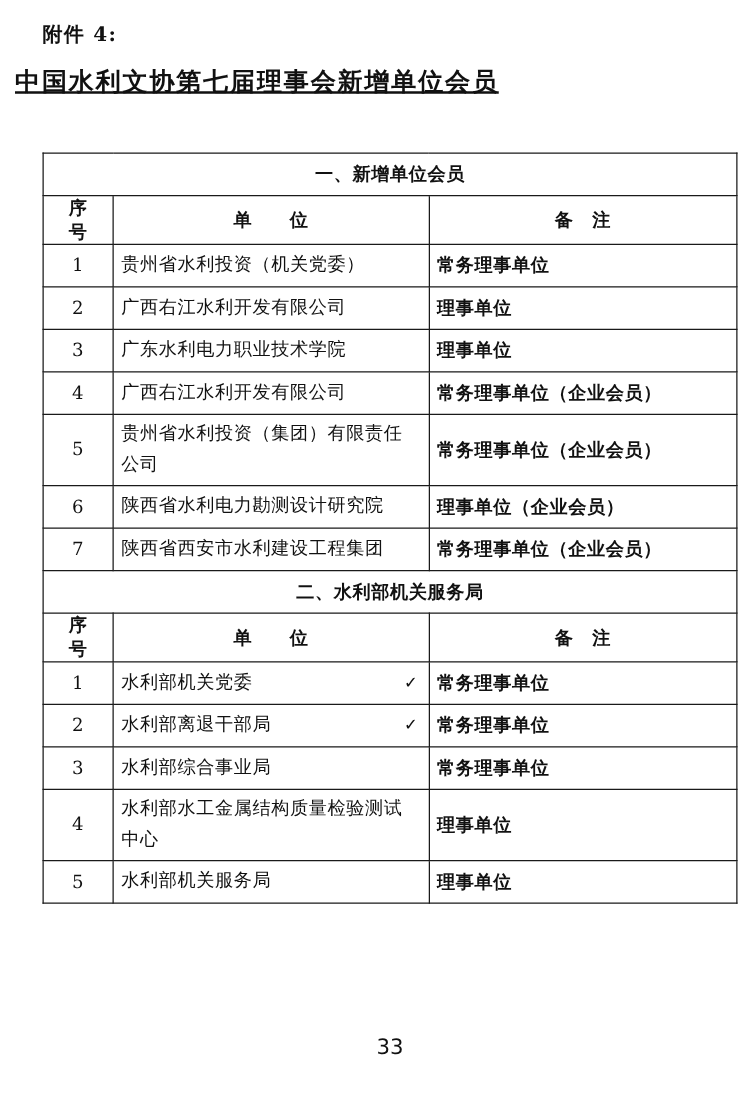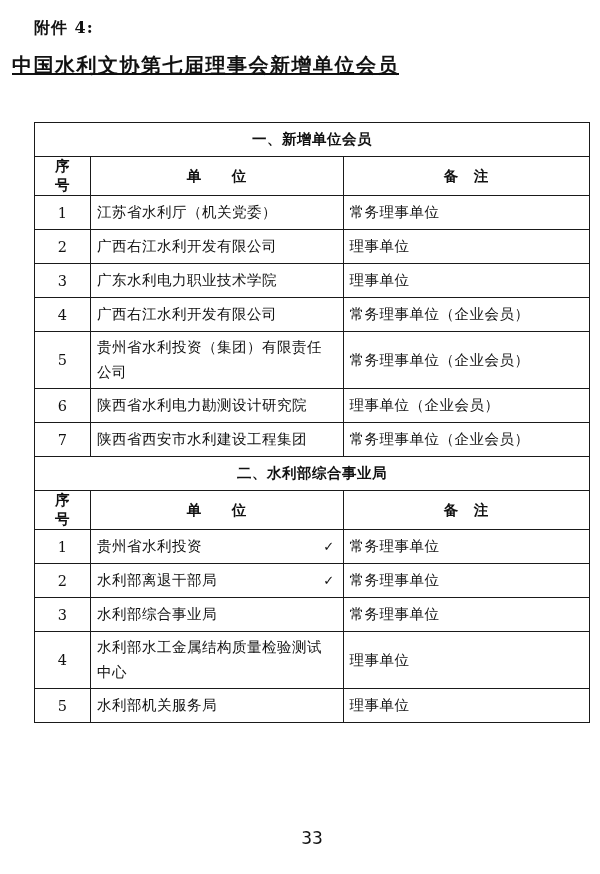--- a/index.html
+++ b/index.html
@@ -89,20 +89,21 @@
   }
   .row-cell.tall {
     height: 56px;
   }
   .unit-text {
     padding-left: 6px;
     line-height: 25px;
   }
   .note-text {
     padding-left: 6px;
+    font-weight: bold;
   }
   .checkmark {
     float: right;
     font-size: 13px;
     padding-right: 2px;
     font-family: "DejaVu Sans", sans-serif;
   }
   .page-number {
     position: absolute;
     left: 0;
@@ -135,21 +136,21 @@
         <td class="section-head" colspan="3">一、新增单位会员</td>
       </tr>
       <tr>
         <td class="hdr">序　号</td>
         <td class="hdr">单　　位</td>
         <td class="hdr">备　注</td>
       </tr>
 
       <tr>
         <td class="row-cell col-no">1</td>
-        <td class="row-cell unit-text">江苏省水利厅（机关党委）</td>
+        <td class="row-cell unit-text">贵州省水利投资（机关党委）</td>
         <td class="row-cell note-text">常务理事单位</td>
       </tr>
       <tr>
         <td class="row-cell col-no">2</td>
         <td class="row-cell unit-text">广西右江水利开发有限公司</td>
         <td class="row-cell note-text">理事单位</td>
       </tr>
       <tr>
         <td class="row-cell col-no">3</td>
         <td class="row-cell unit-text">广东水利电力职业技术学院</td>
@@ -170,33 +171,33 @@
         <td class="row-cell unit-text">陕西省水利电力勘测设计研究院</td>
         <td class="row-cell note-text">理事单位（企业会员）</td>
       </tr>
       <tr>
         <td class="row-cell col-no">7</td>
         <td class="row-cell unit-text">陕西省西安市水利建设工程集团</td>
         <td class="row-cell note-text">常务理事单位（企业会员）</td>
       </tr>
 
       <tr>
-        <td class="section-head" colspan="3">二、水利部综合事业局</td>
+        <td class="section-head" colspan="3">二、水利部机关服务局</td>
       </tr>
       <tr>
         <td class="hdr">序　号</td>
         <td class="hdr">单　　位</td>
         <td class="hdr">备　注</td>
       </tr>
 
       <tr>
         <td class="row-cell col-no">1</td>
         <td class="row-cell unit-text">
           <span class="checkmark">✓</span>
-          <span>贵州省水利投资</span>
+          <span>水利部机关党委</span>
         </td>
         <td class="row-cell note-text">常务理事单位</td>
       </tr>
       <tr>
         <td class="row-cell col-no">2</td>
         <td class="row-cell unit-text">
           <span class="checkmark">✓</span>
           <span>水利部离退干部局</span>
         </td>
         <td class="row-cell note-text">常务理事单位</td>

